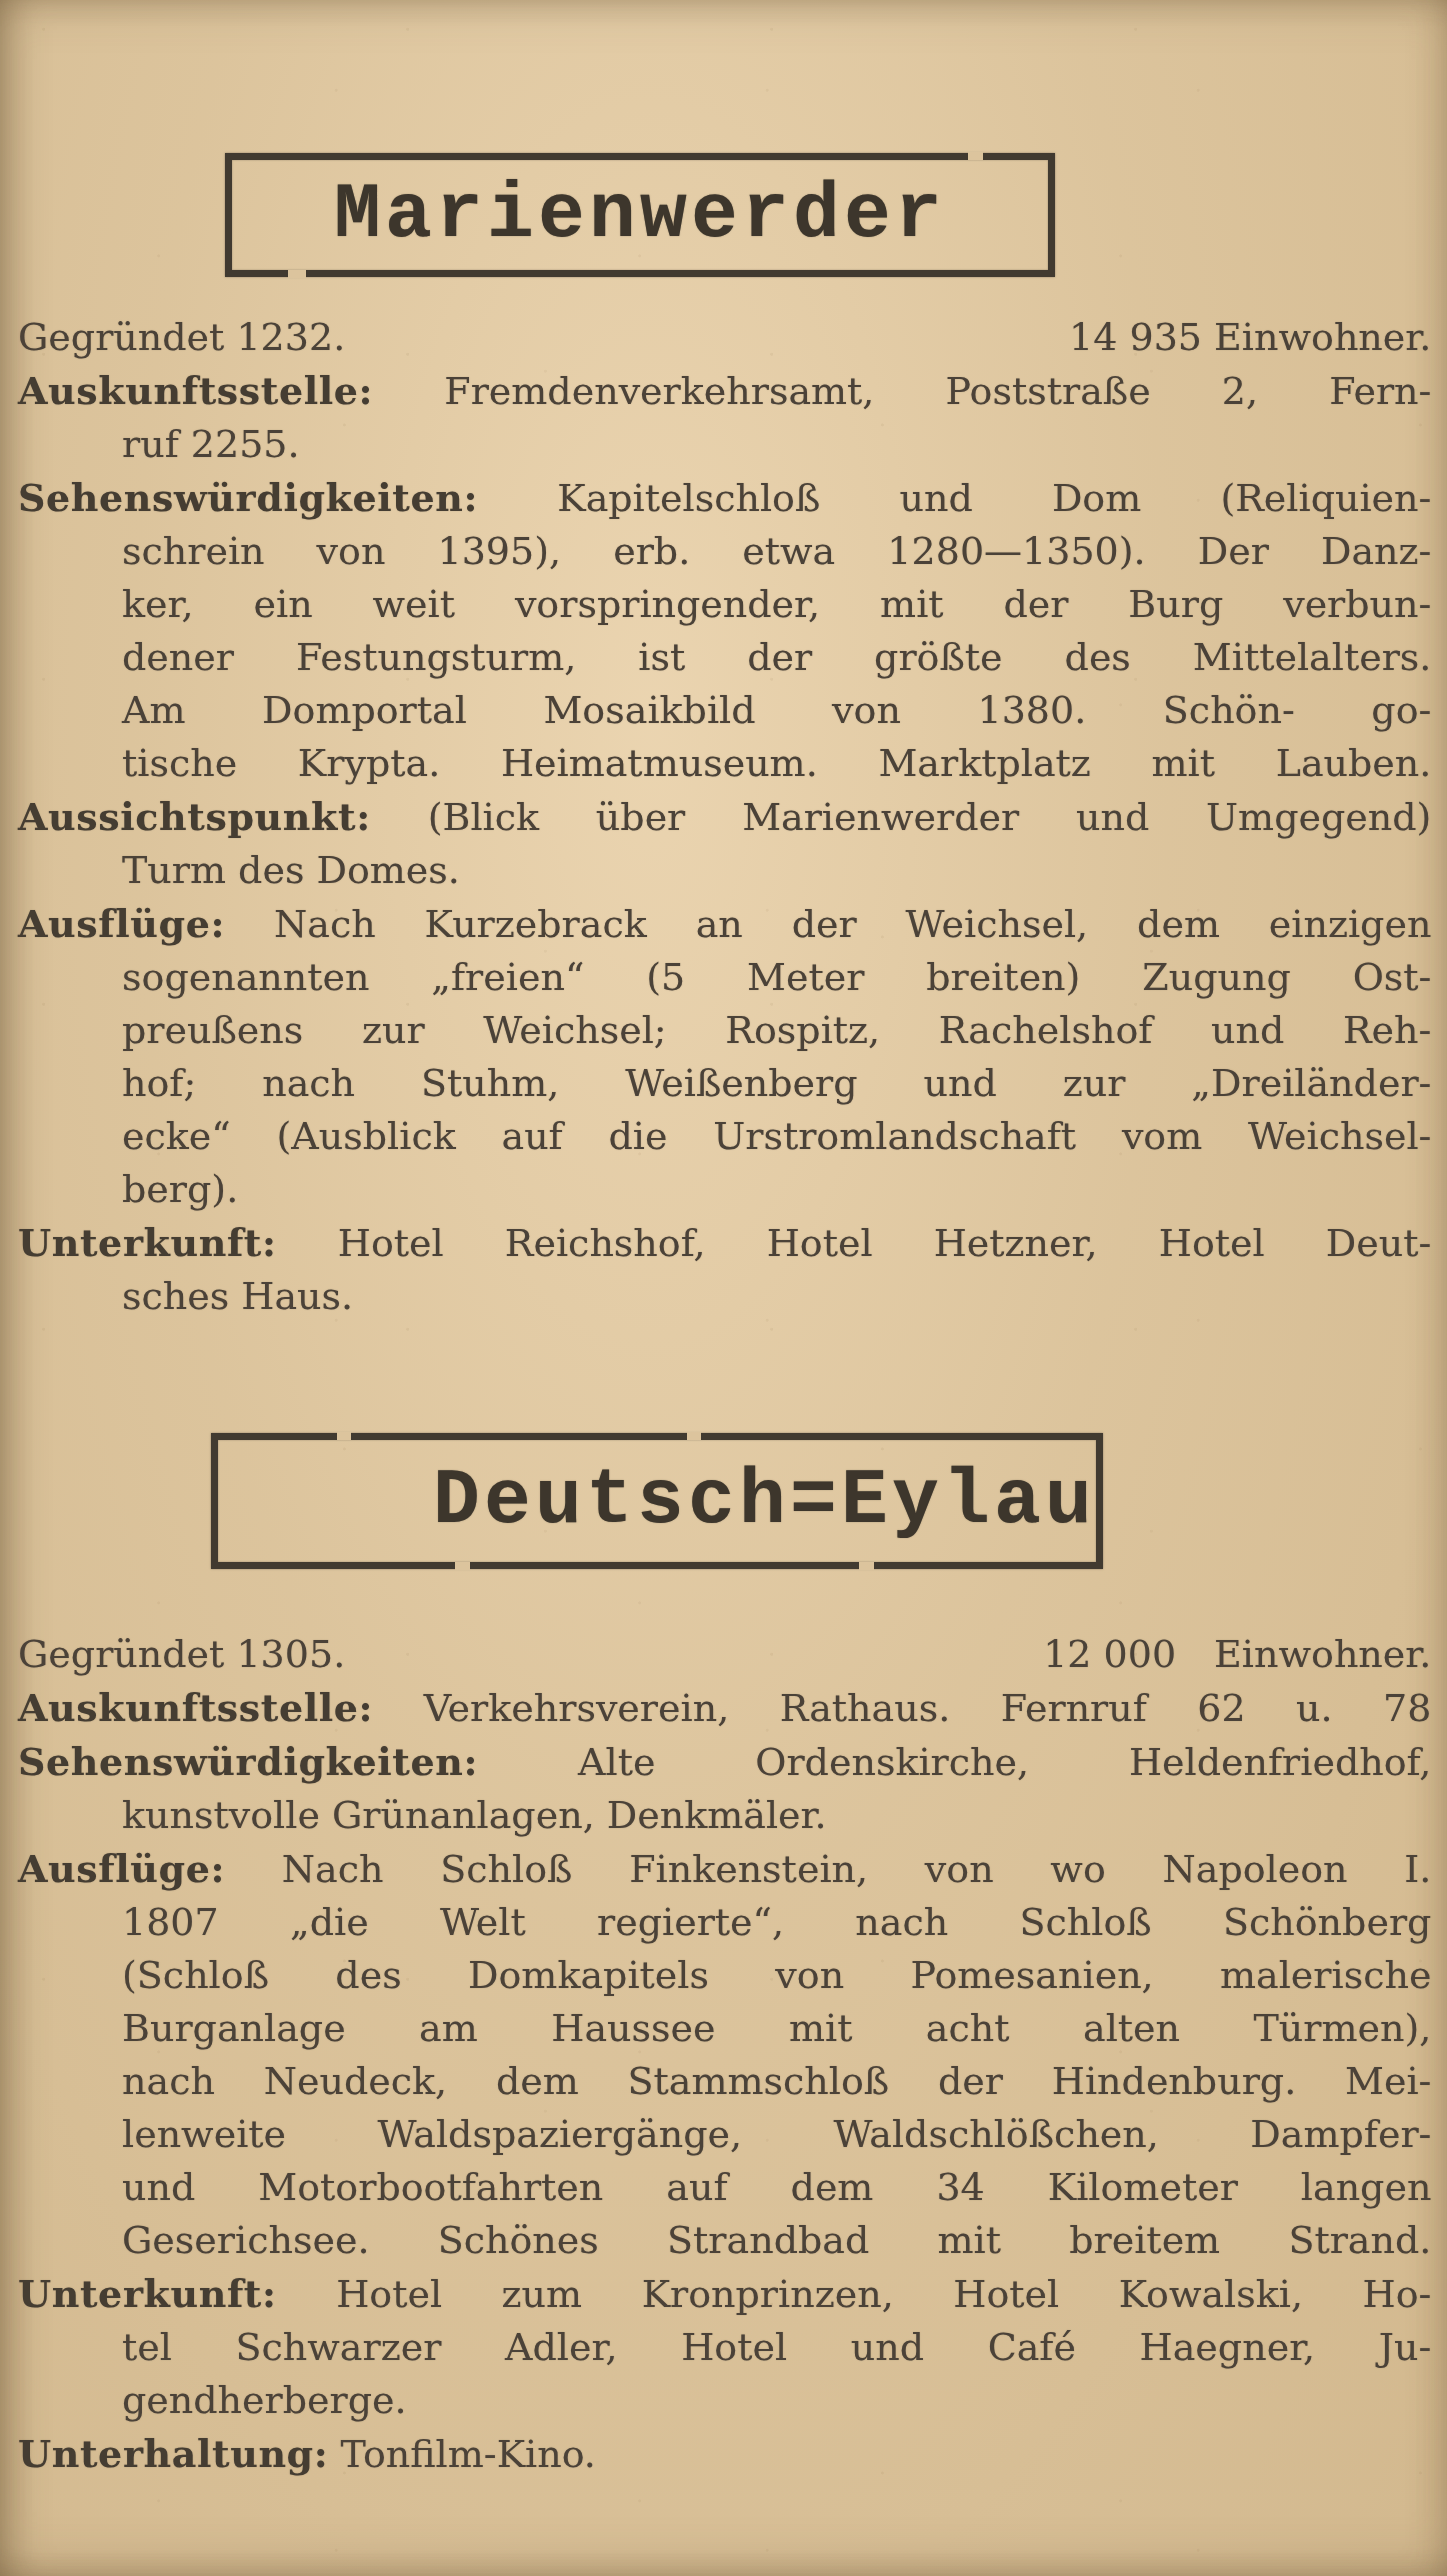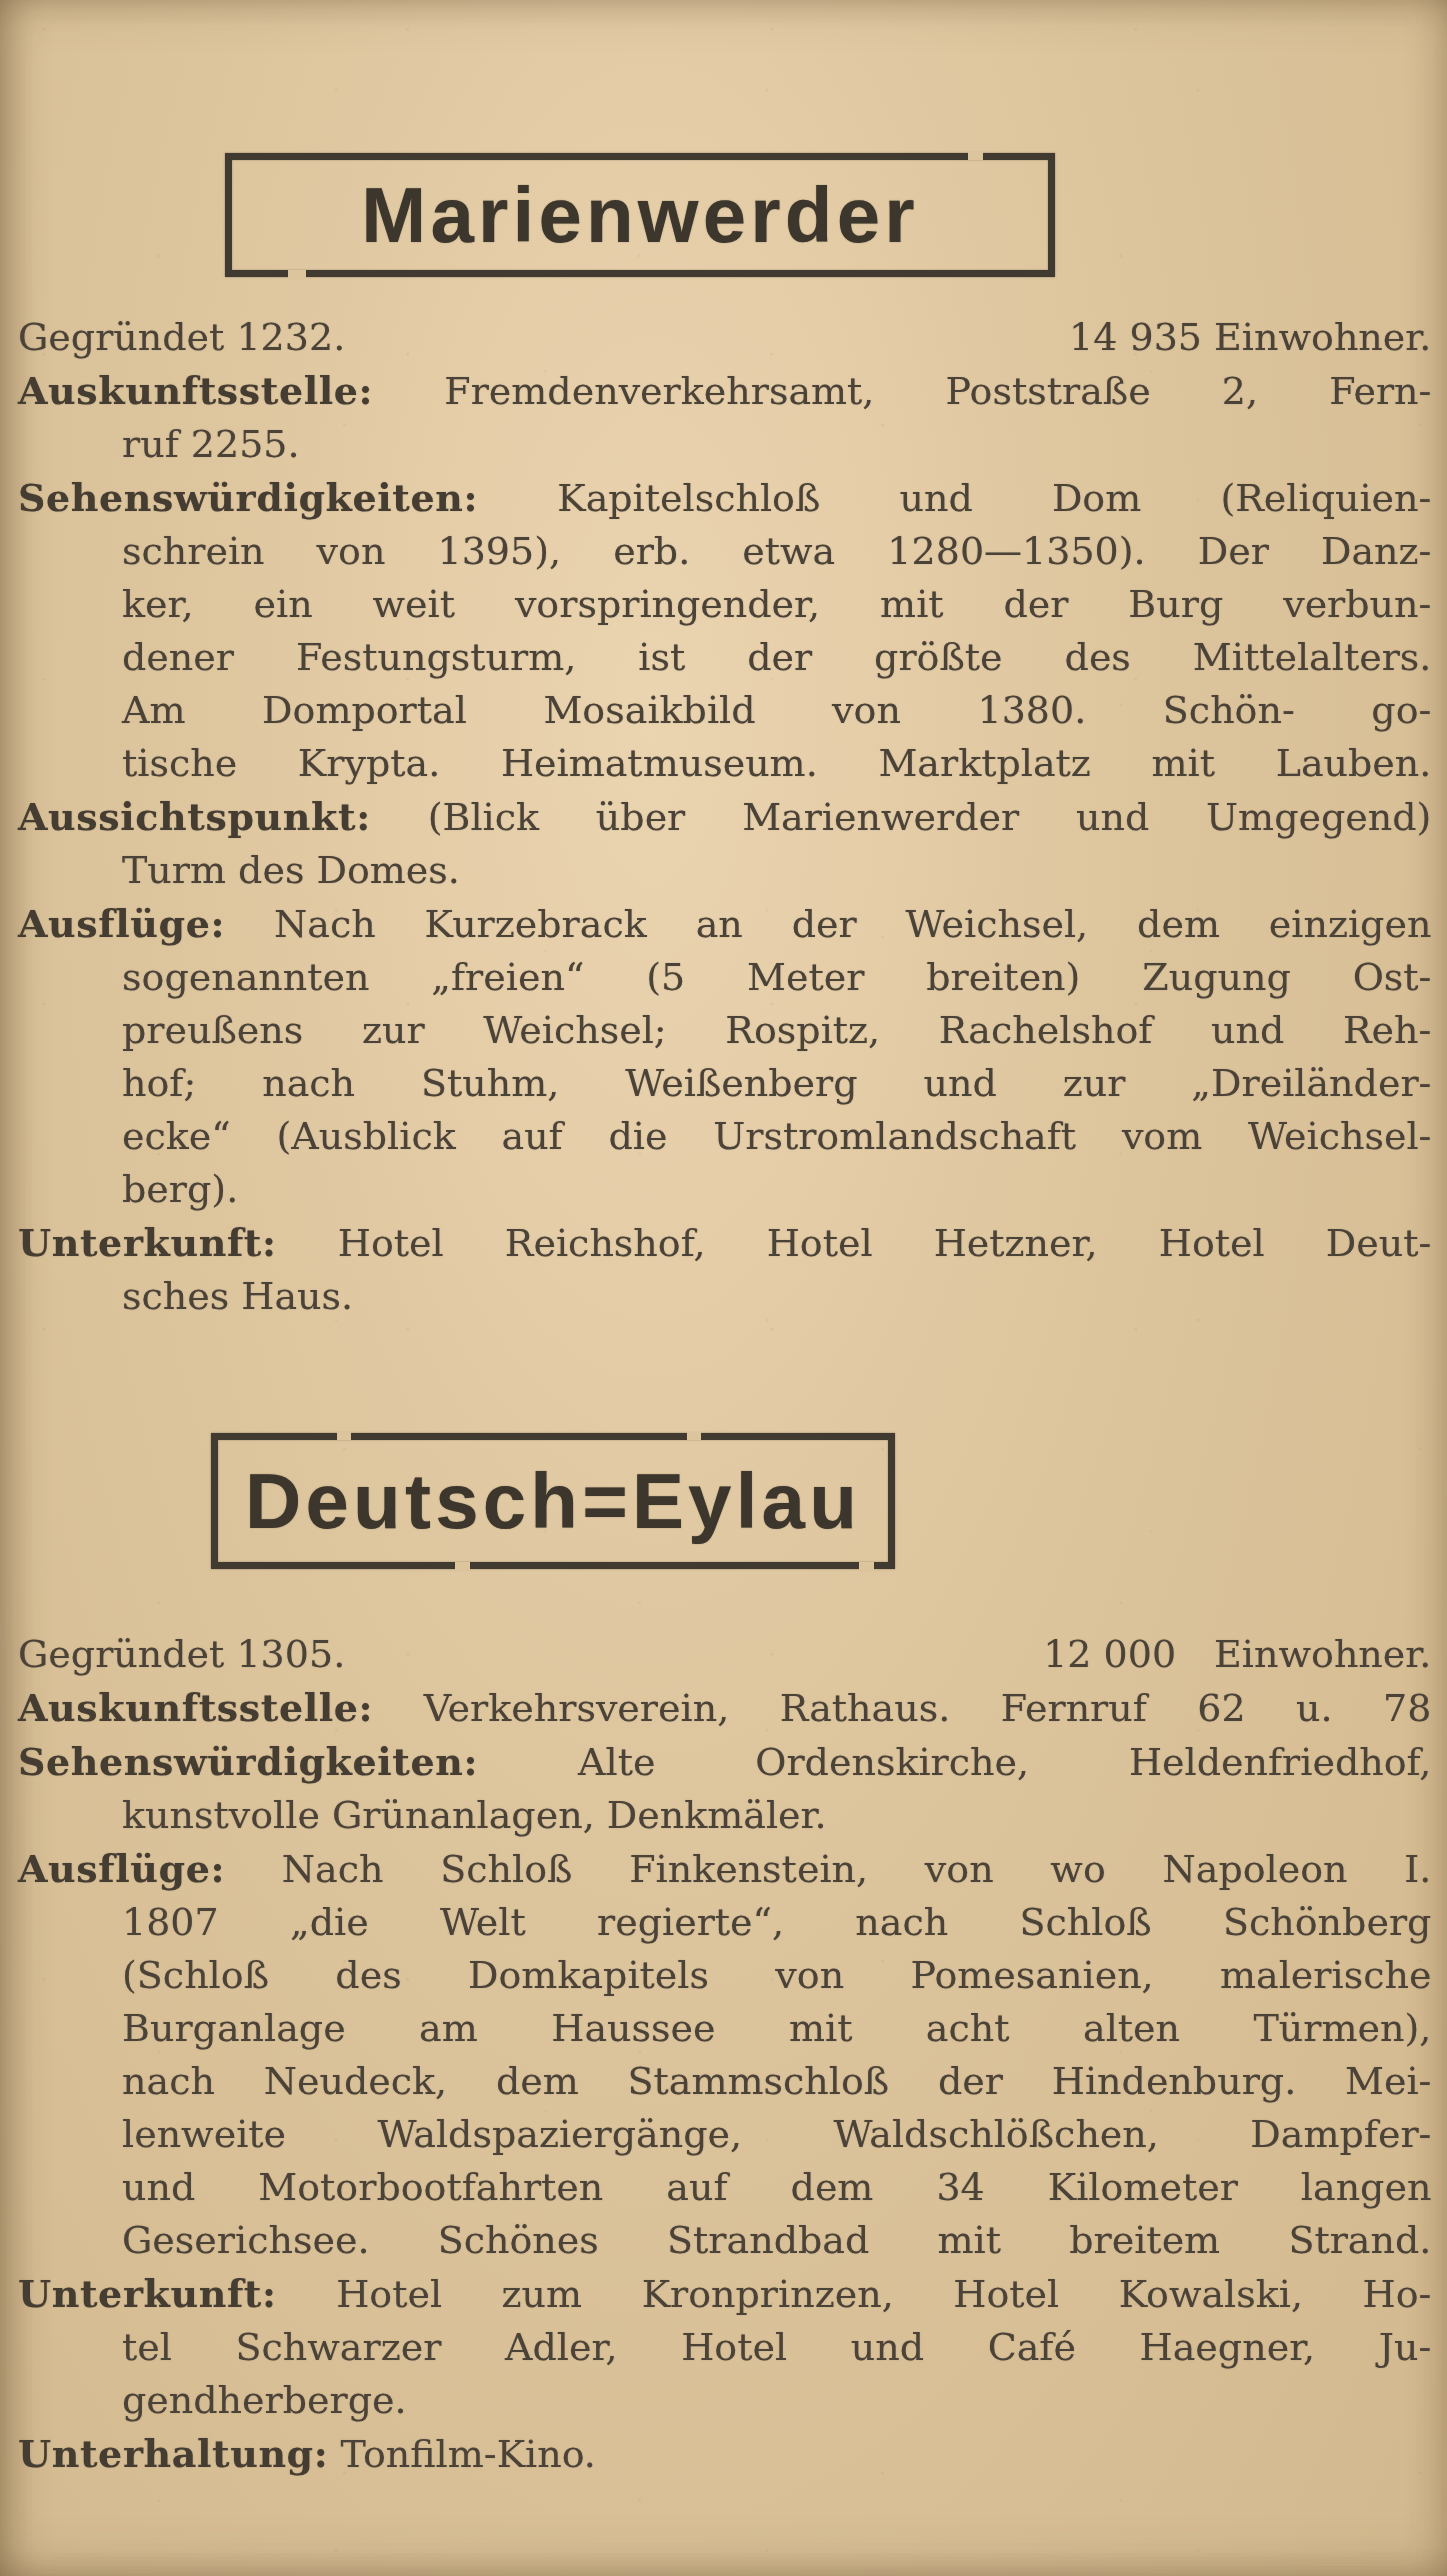--- a/index.html
+++ b/index.html
@@ -31,24 +31,24 @@
   }
   .titlebox{
     position:relative;
     box-sizing:border-box;
     border:7.7px solid #413a30;
     display:flex;align-items:center;justify-content:center;
     box-shadow:0 0 1.8px rgba(65,58,48,.5), inset 0 0 1.8px rgba(65,58,48,.5);
   }
   .titlebox .brk{position:absolute;background:#dcc49d;}
   .box1{margin-left:207px;width:830px;height:124px;}
-  .box2{margin-top:110px;margin-left:193px;width:684px;height:136px;}
+  .box2{margin-top:110px;margin-left:193px;width:892px;height:136px;justify-content:flex-end;}
   h1{
     margin:0;
-    font-family:Liberation Sans, sans-serif;
+    font-family:Liberation Mono, monospace;
     font-weight:700;
     font-size:78px;
     letter-spacing:4.2px;
     color:#3d362c;
     text-shadow:0 0 1.2px rgba(61,54,44,.55);
     white-space:nowrap;
   }
   .stats{
     display:flex;justify-content:space-between;
     line-height:53px;min-height:53px;

